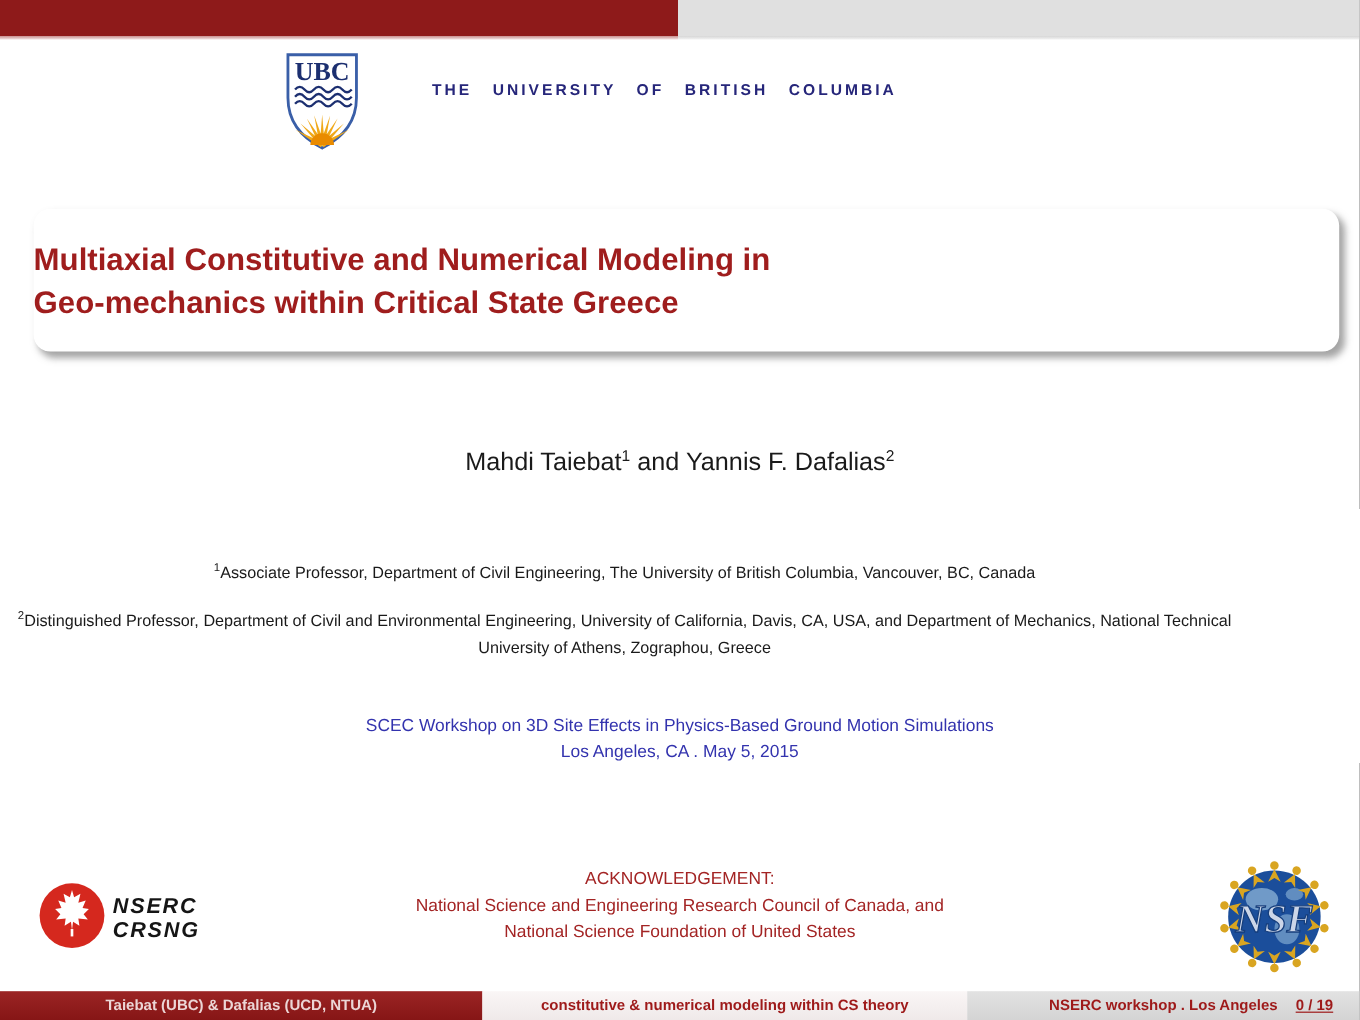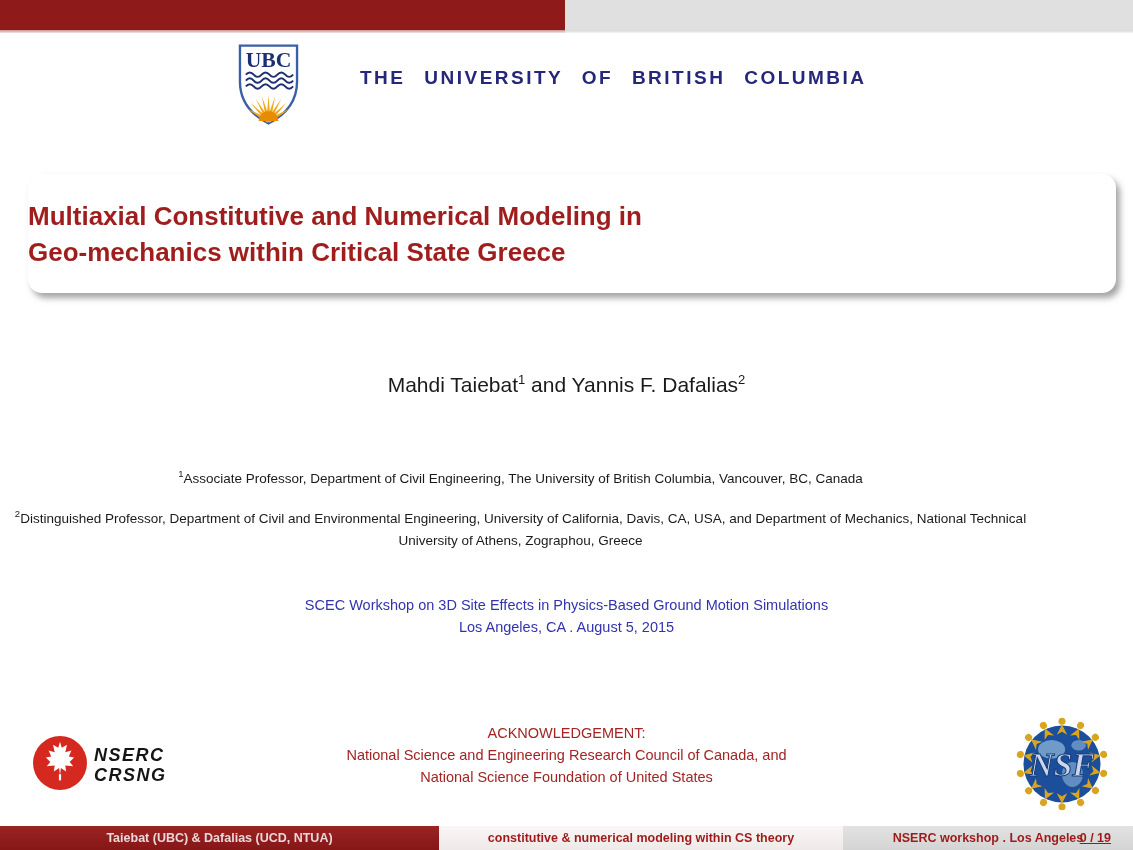--- a/index.html
+++ b/index.html
@@ -11,21 +11,21 @@
   .top-bar{position:absolute;top:0;left:0;width:1133px;height:30px;display:flex;}
   .top-bar-left{width:565px;height:30px;background:#8e1a1a;}
   .top-bar-right{flex:1;height:30px;background:#e0e0e0;}
   .top-strip{position:absolute;top:30px;left:0;width:1133px;height:3px;display:flex;}
   .top-strip-left{width:565px;background:linear-gradient(#c98f8f,#f4e6e6);}
   .top-strip-right{flex:1;background:linear-gradient(#d6d6d6,#f4f4f4);}
   
   .ubc-logo{position:absolute;left:237px;top:44px;}
   .univ-name{
     position:absolute;left:360px;top:67px;
-    font-size:19px;font-weight:bold;color:#26267a;
+    font-size:13px;font-weight:bold;color:#26267a;
     letter-spacing:2.5px;word-spacing:11px;
   }
   
   .title-box{
     position:absolute;left:28px;top:174px;width:1088px;height:119px;
     background:#ffffff;border-radius:14px;
     box-shadow:4px 5px 6px rgba(90,90,90,0.55);
     display:flex;flex-direction:column;justify-content:center;align-items:flex-start;
   }
   .title-line{
@@ -58,21 +58,21 @@
   }
   
   .nserc-logo{position:absolute;left:30px;top:733px;}
   .nsf-logo{position:absolute;left:1012px;top:714px;}
   
   .footer{
     position:absolute;left:0;bottom:0;width:1133px;height:24px;display:flex;
     font-size:12.5px;font-weight:bold;line-height:24px;
   }
   .footer-left{
-    width:439px;background:linear-gradient(#9b2424,#861616);
+    width:402px;background:linear-gradient(#9b2424,#861616);
     color:#ecd6d6;text-align:center;white-space:nowrap;
   }
   .footer-mid{
     width:404px;background:linear-gradient(#faf6f6,#efe9e9);
     color:#9e1a1a;text-align:center;white-space:nowrap;
   }
   .footer-right{
     flex:1;background:linear-gradient(#e2e2e2,#d4d4d4);
     color:#9e1a1a;position:relative;text-align:center;white-space:nowrap;
   }
@@ -126,21 +126,21 @@
 
   <div class="affil affil-1">
     <span class="affil-inner"><sup>1</sup><span>Associate Professor, Department of Civil Engineering, The University of British Columbia, Vancouver, BC, Canada</span></span>
   </div>
   <div class="affil affil-2">
     <span class="affil-inner"><sup>2</sup><span>Distinguished Professor, Department of Civil and Environmental Engineering, University of California, Davis, CA, USA, and Department of Mechanics, National Technical University of Athens, Zographou, Greece</span></span>
   </div>
 
   <div class="event">
     <div>SCEC Workshop on 3D Site Effects in Physics-Based Ground Motion Simulations</div>
-    <div>Los Angeles, CA . August 5, 2015</div>
+    <div>Los Angeles, CA . May 5, 2015</div>
   </div>
 
   <div class="ack">
     <div>ACKNOWLEDGEMENT:</div>
     <div>National Science and Engineering Research Council of Canada, and</div>
     <div>National Science Foundation of United States</div>
   </div>
 
   <div class="nserc-logo">
     <svg width="180" height="60" viewBox="0 0 180 60">

